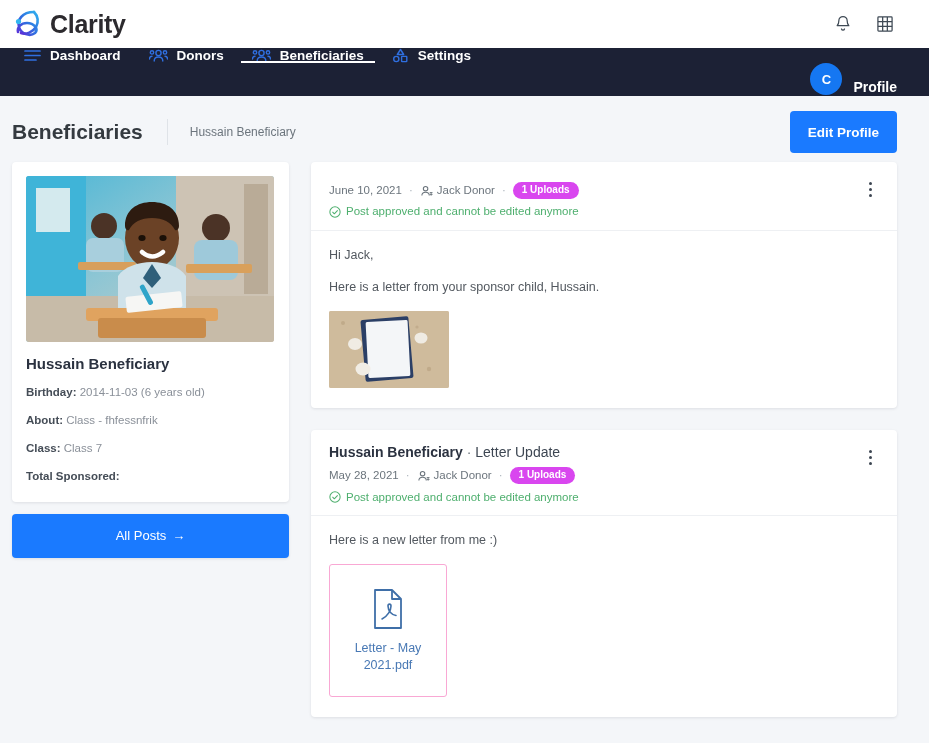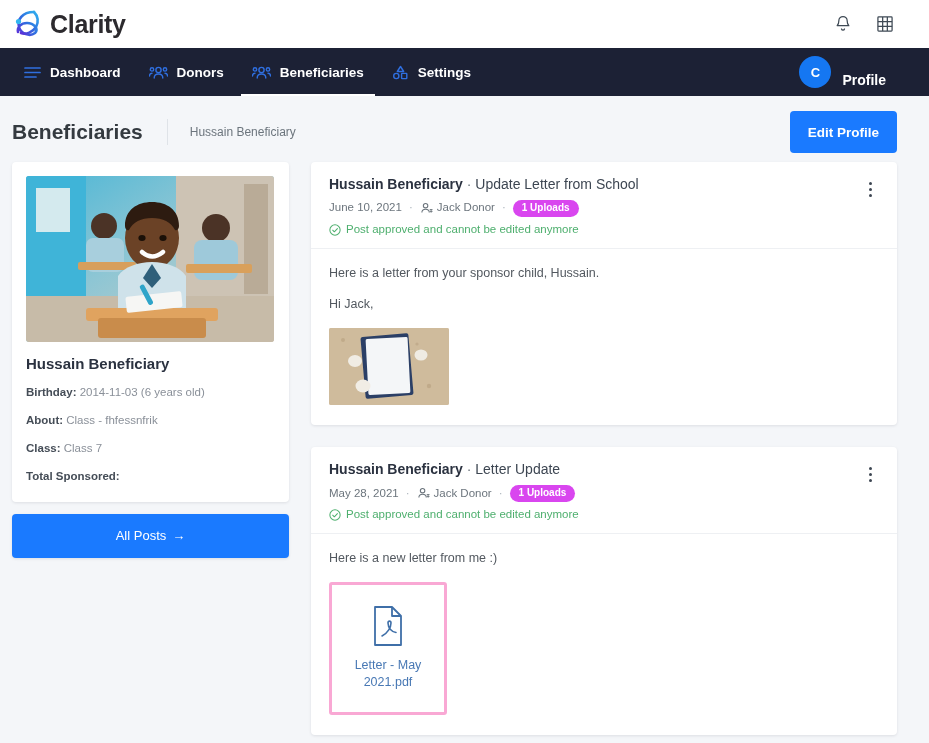--- a/index.html
+++ b/index.html
@@ -36,22 +36,23 @@
     padding-right: 18px;
   }
   .icon-btn { width: 20px; height: 22px; display: block; color: #3f4a55; }
 
   
   .navbar {
     height: 48px;
     background: #1c2135;
     display: flex;
     align-items: stretch;
-    padding: 0 27px 0 10px;
+    padding: 0 16px 0 10px;
     position: relative;
+    flex-direction: column;
   }
   .nav-items { display: flex; align-items: stretch; }
   .nav-item {
     display: flex;
     align-items: center;
     gap: 9px;
     padding: 0 14px;
     color: #ffffff;
     font-size: 13.5px;
     font-weight: bold;
@@ -248,21 +249,21 @@
     width: 120px; height: 77px;
     border-radius: 2px;
     overflow: hidden;
     display: block;
     cursor: pointer;
   }
   .pdf-card {
     margin-top: 15px;
     width: 118px;
     height: 133px;
-    border: 3px solid #f9a8d4;
+    border: 1px solid #f9a8d4;
     border-radius: 3px;
     display: flex;
     flex-direction: column;
     align-items: center;
     justify-content: center;
     gap: 10px;
     cursor: pointer;
     background: #fff;
   }
   .pdf-name {
@@ -433,25 +434,20 @@
       <span>All Posts</span>
       <span>→</span>
     </div>
   </div>
 
   <div class="posts-col">
 
     <div class="post-card">
       <div class="post-head">
         <div class="post-head-main">
-          <div class="post-title">
-            <span class="who">Hussain Beneficiary</span>
-            <span class="sep">·</span>
-            <span>Update Letter from School</span>
-          </div>
           <div class="post-meta">
             <span>June 10, 2021</span>
             <span class="dot">·</span>
             <span class="meta-person">
               <svg width="13" height="12" viewBox="0 0 14 13" fill="none" stroke="#6c757d" stroke-width="1.2">
                 <circle cx="6" cy="4" r="2.4"></circle>
                   <path d="M2 11.5c0-2.2 1.8-3.6 4-3.6s4 1.4 4 3.6"></path>
                 <path d="M10.5 8.2h3M10.5 10.2h3M12 8.2v3.4" stroke-width="1"></path>
               </svg>
               <span>Jack Donor</span>
@@ -467,22 +463,22 @@
             <span>Post approved and cannot be edited anymore</span>
           </div>
         </div>
         <div class="kebab">
           <i></i>
           <i></i>
           <i></i>
         </div>
       </div>
       <div class="post-body">
+        <div class="body-line">Hi Jack,</div>
         <div class="body-line">Here is a letter from your sponsor child, Hussain.</div>
-        <div class="body-line">Hi Jack,</div>
         <svg class="attach-img" viewBox="0 0 120 77">
           <rect width="120" height="77" fill="#d6c2a4"></rect>
           <rect width="120" height="77" fill="#cfbb9c"></rect>
           <circle cx="14" cy="12" r="2" fill="#c0aa8a"></circle>
             <circle cx="100" cy="58" r="2.2" fill="#c0aa8a"></circle>
           <circle cx="40" cy="66" r="1.8" fill="#c2ac8d"></circle>
             <circle cx="88" cy="16" r="1.6" fill="#c2ac8d"></circle>
           <rect x="34" y="7" width="48" height="62" rx="2" fill="#2b3f66" transform="rotate(-5 58 38)"></rect>
           <rect x="38" y="10" width="42" height="56" rx="1.5" fill="#f4f6f8" transform="rotate(-3 59 38)"></rect>
           <ellipse cx="26" cy="33" rx="7" ry="6" fill="#f0ece4"></ellipse>

